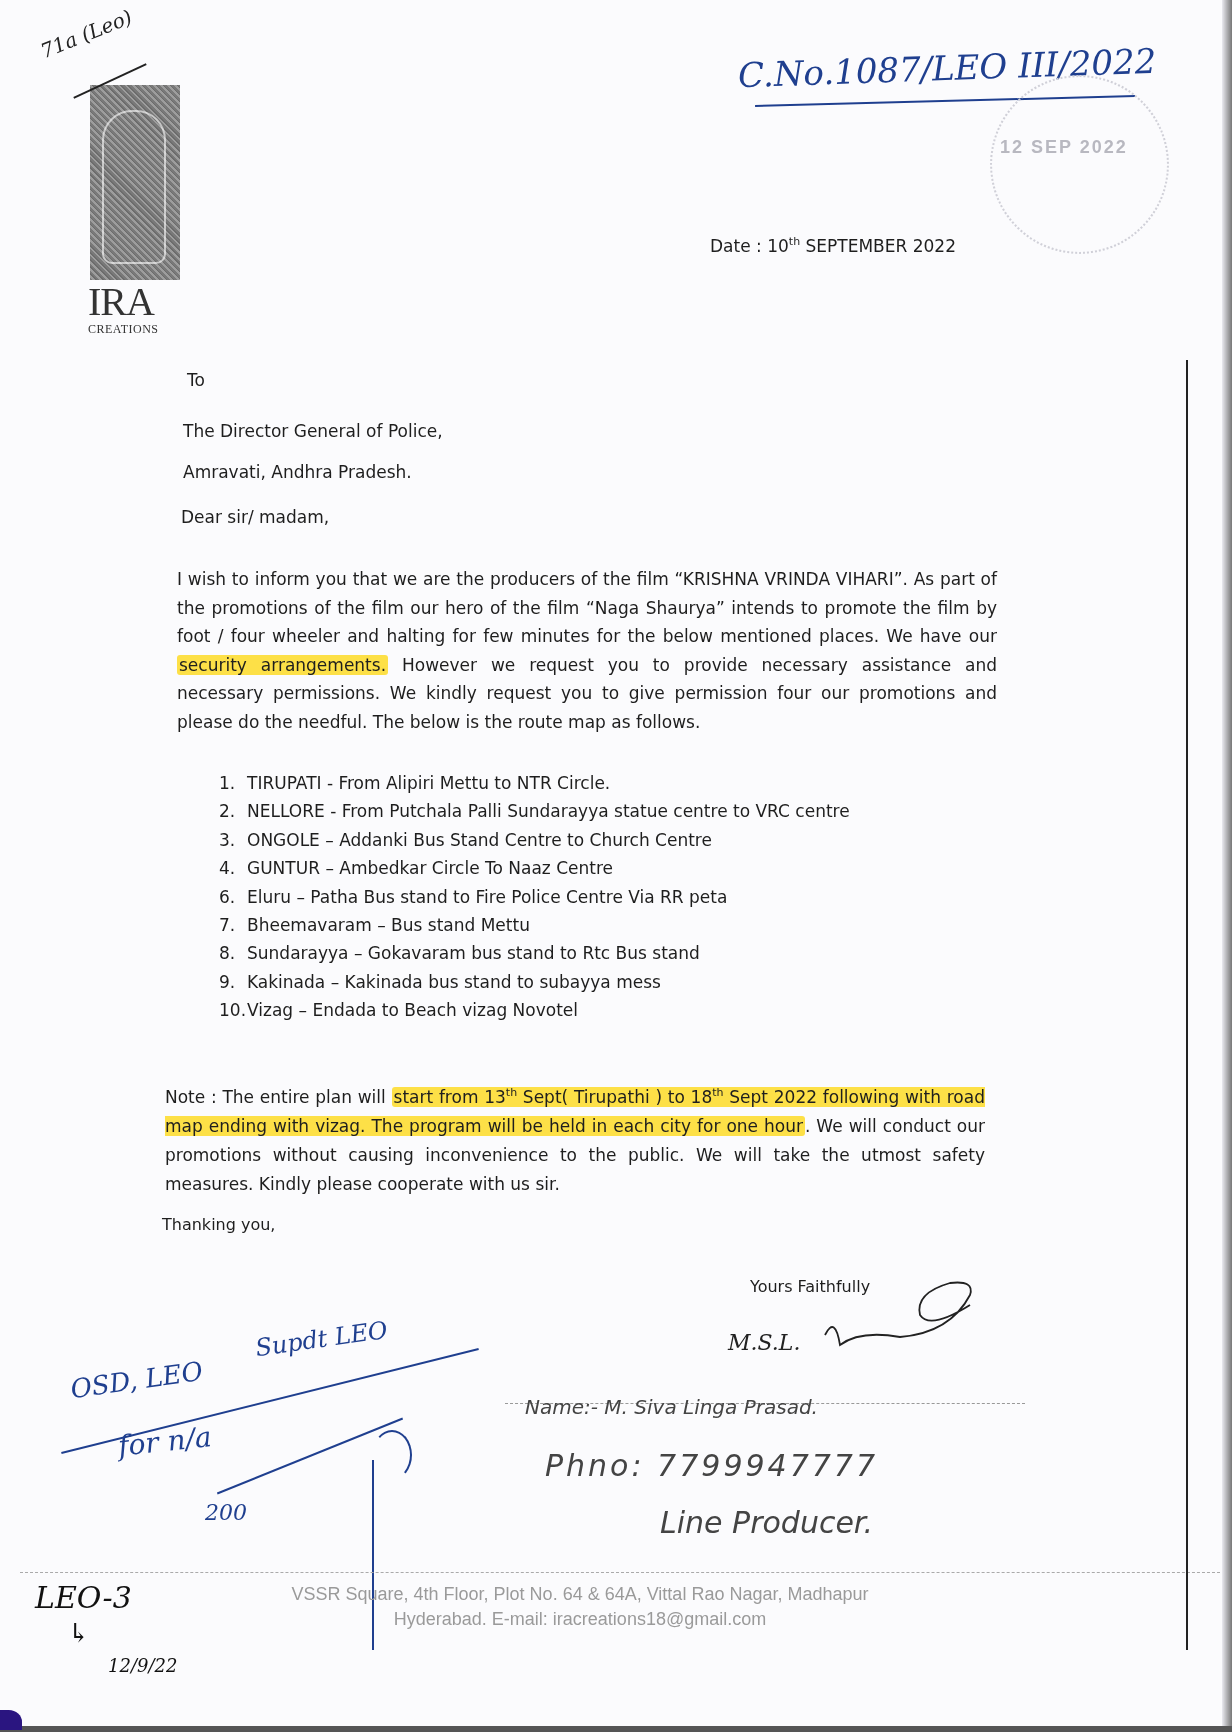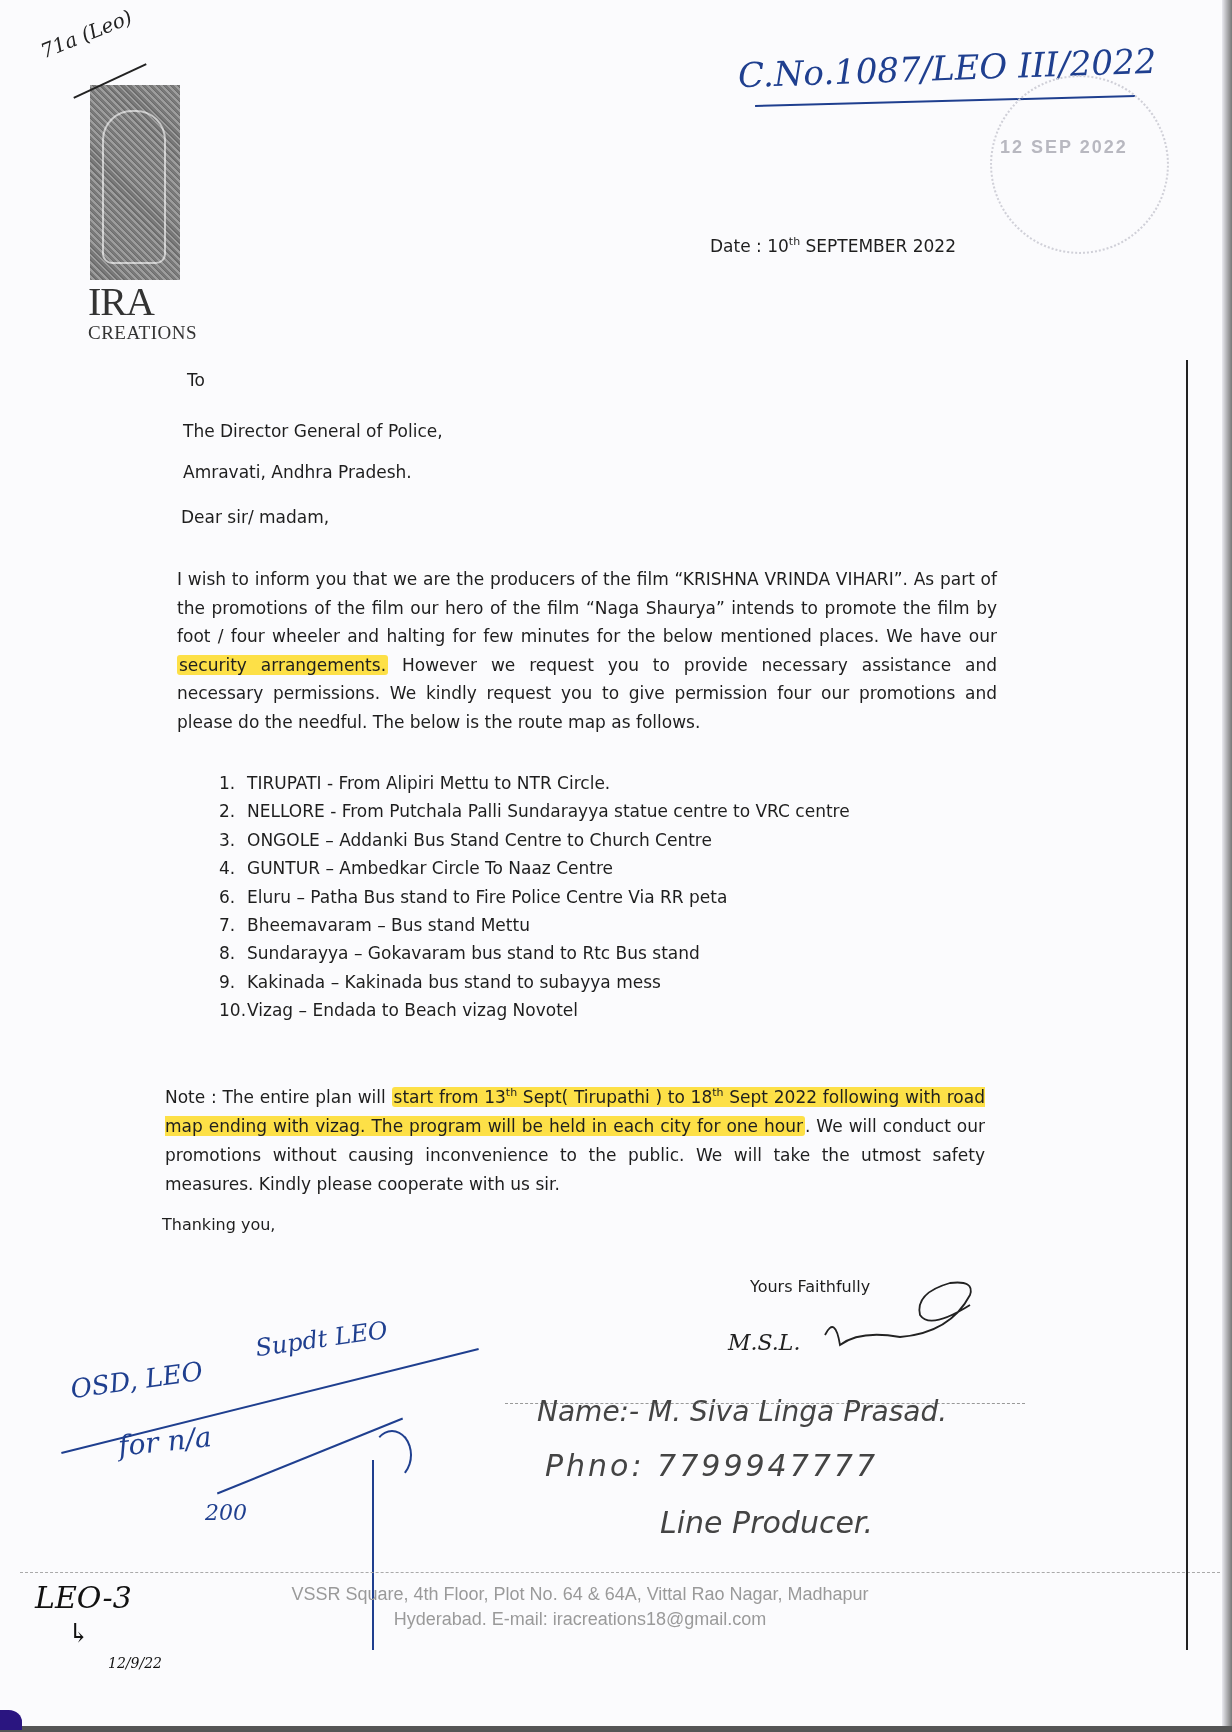--- a/index.html
+++ b/index.html
@@ -19,21 +19,21 @@
   .logo-block {
     left: 90px; top: 85px; width: 90px; height: 195px;
     background: repeating-linear-gradient(45deg,#7a7a7a 0 2px,#9a9a9a 2px 4px,#6e6e6e 4px 5px);
     filter: contrast(1.1);
   }
   .logo-figure {
     left: 102px; top: 110px; width: 60px; height: 150px;
     border: 2px solid rgba(255,255,255,0.6); border-radius: 30px 30px 10px 10px;
   }
   .logo-text { left: 88px; top: 278px; font-family: "Liberation Serif", serif; font-size: 40px; color: #333; letter-spacing: -1px; }
-  .logo-sub { left: 88px; top: 322px; font-family: "Liberation Serif", serif; font-size: 19px; color: #333; letter-spacing: 0.5px; }
+  .logo-sub { left: 88px; top: 322px; font-family: "Liberation Serif", serif; font-size: 12px; color: #333; letter-spacing: 0.5px; }
 
   .corner-note { left: 38px; top: 22px; font-size: 20px; transform: rotate(-22deg); color: #222; }
   .corner-note-line { left: 70px; top: 80px; width: 80px; border-top: 2px solid #222; transform: rotate(-25deg); }
 
   .ref-no { left: 738px; top: 48px; font-size: 34px; transform: rotate(-2deg); }
   .ref-underline { left: 755px; top: 100px; width: 380px; border-top: 2px solid #1f3f8f; transform: rotate(-1.5deg); }
 
   .stamp-circle {
     left: 990px; top: 75px; width: 175px; height: 175px; border-radius: 50%;
     border: 2px dotted #d0d0d8;
@@ -58,37 +58,37 @@
 
   .note { left: 165px; top: 1078px; width: 820px; font-size: 17px; line-height: 29px; text-align: justify; }
   .note sup { font-size: 11px; }
 
   .thanks { left: 162px; top: 1215px; font-size: 16px; }
   .yours { left: 750px; top: 1277px; font-size: 16px; }
   .sig-initials { left: 728px; top: 1330px; font-size: 22px; color: #222; }
   .sig-loop { left: 820px; top: 1275px; width: 160px; height: 80px; }
 
   .name-line { left: 505px; top: 1403px; width: 520px; border-top: 1px dashed #999; }
-  .name { left: 525px; top: 1395px; font-size: 28px; margin-left: 12px; }
+  .name { left: 525px; top: 1395px; font-size: 20px; }
   .phone { left: 545px; top: 1448px; font-size: 30px; letter-spacing: 3px; }
   .role { left: 660px; top: 1505px; font-size: 30px; }
 
   .blue-note1 { left: 70px; top: 1365px; font-size: 26px; transform: rotate(-8deg); }
   .blue-note2 { left: 255px; top: 1325px; font-size: 24px; transform: rotate(-8deg); }
   .blue-line { left: 55px; top: 1400px; width: 430px; border-top: 2px solid #1f3f8f; transform: rotate(-14deg); }
   .blue-for { left: 118px; top: 1425px; font-size: 28px; transform: rotate(-6deg); }
   .blue-num { left: 205px; top: 1500px; font-size: 22px; }
   .blue-sig { left: 210px; top: 1455px; width: 200px; border-top: 2px solid #1f3f8f; transform: rotate(-22deg); }
   .blue-vert { left: 372px; top: 1460px; width: 0; height: 190px; border-left: 2px solid #1f3f8f; }
   .blue-loop { left: 372px; top: 1430px; width: 36px; height: 46px; border: 2px solid #1f3f8f; border-radius: 50%; border-left-color: transparent; border-bottom-color: transparent; }
 
   .foot-line { left: 20px; top: 1572px; width: 1200px; border-top: 1px dashed #aaa; }
   .footer { left: 180px; top: 1582px; width: 800px; text-align: center; font-family: "Liberation Sans", sans-serif; font-size: 18px; color: #9a9a9a; line-height: 25px; }
   .lsec { left: 35px; top: 1580px; font-size: 30px; color: #111; }
-  .lsec-date { left: 108px; top: 1655px; font-size: 14px; color: #111; }
+  .lsec-date { left: 108px; top: 1655px; font-size: 18px; color: #111; }
   .lsec-mark { left: 68px; top: 1618px; font-size: 26px; color: #111; }
 
   .edge-line { left: 1186px; top: 360px; width: 0; height: 1290px; border-left: 2px solid #222; }
   .right-shadow { left: 1222px; top: 0; width: 10px; height: 1732px; background: linear-gradient(90deg,#eaeaf0,#777); }
   .bottom-shadow { left: 0; top: 1726px; width: 1232px; height: 6px; background: #555; }
   .ink-blot { left: 0; top: 1710px; width: 22px; height: 20px; background: #2a1580; border-radius: 0 60% 0 0; }
 </style>
 </head>
 <body>
 

